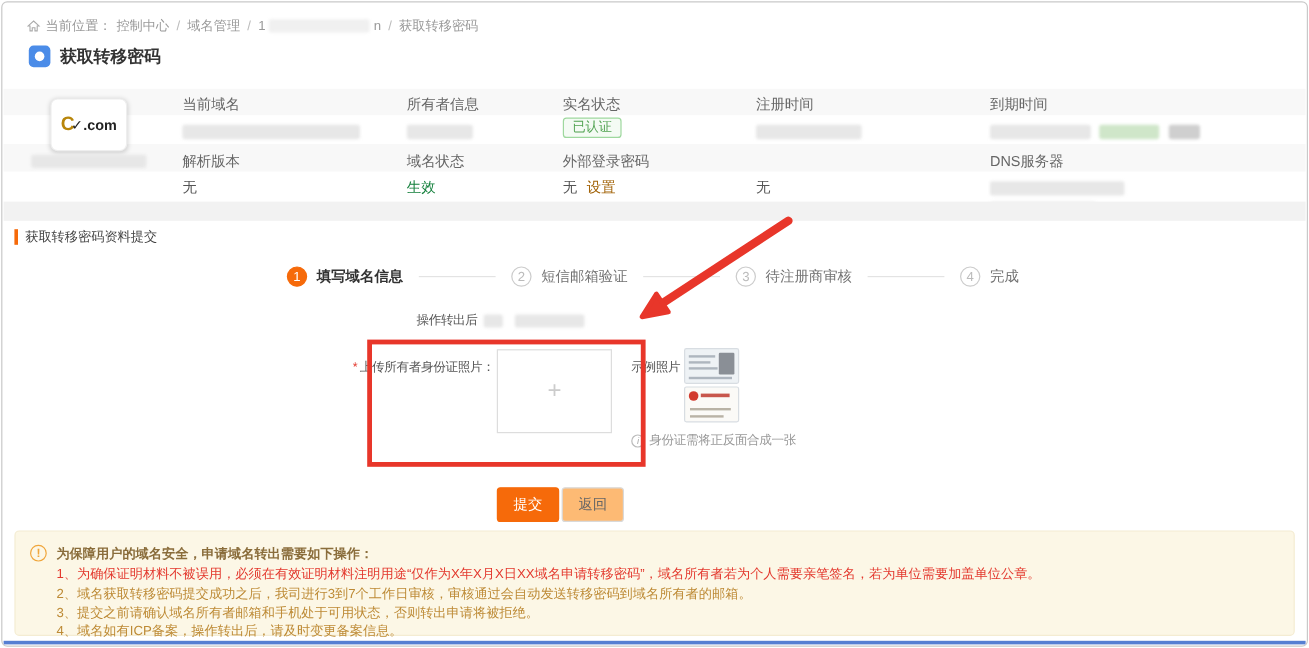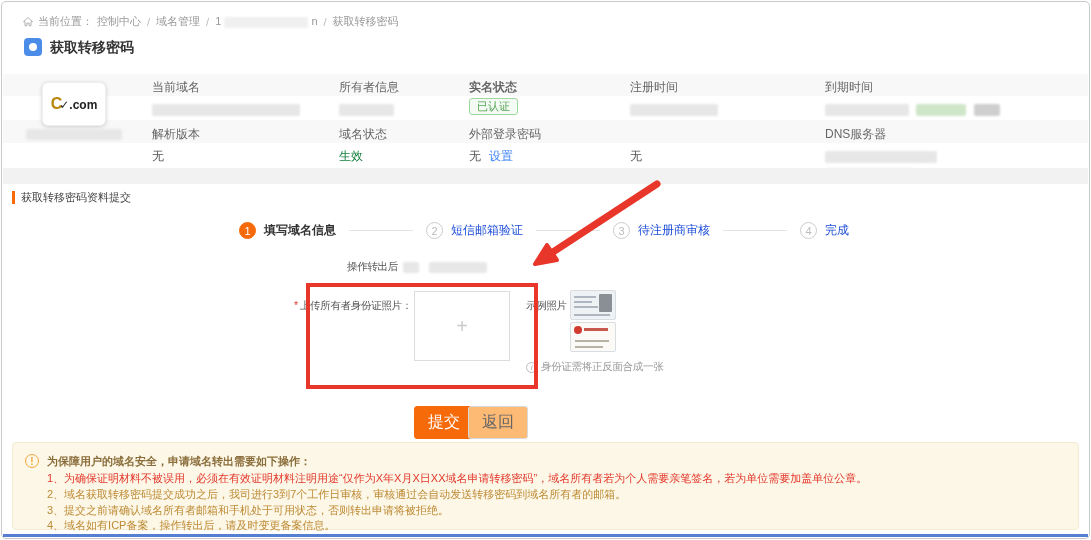--- a/index.html
+++ b/index.html
@@ -24,39 +24,39 @@
   
   .band { position:absolute; left:1px; right:1px; background:#f8f8f8; }
   .cell { position:absolute; font-size:12px; color:#666; white-space:nowrap; }
   .cellv { color:#555; }
   .blur { display:inline-block; height:12px; background:#e7e7e7; border-radius:2px; filter:blur(1.3px); vertical-align:middle; }
   .blur.light { background:#f0f0f0; }
   .blur.greenish { background:#cfe6c9; }
   .blur.dark { background:#cfcfcf; }
   .badge-green { display:inline-block; font-size:11px; color:#52a352; border:1px solid #9ed89e; background:#f4fbf4; border-radius:3px; padding:2px 7px; line-height:1; }
   .green-text { color:#15803d; }
-  .green-link { color:#3b82f6; text-decoration:none; margin-left:8px; cursor:pointer; }
+  .green-link { color:#a16207; text-decoration:none; margin-left:8px; cursor:pointer; }
   .logo-card { left:40px; top:80px; width:64px; height:44px; background:#fff; border:1px solid #eee; border-radius:6px;
                box-shadow:0 1px 4px rgba(0,0,0,.18); text-align:center; line-height:42px; font-weight:bold; }
   .logo-c { color:#b8860b; font-size:16px; }
   .logo-check { color:#222; font-size:12px; margin-left:-3px; }
   .logo-com { color:#222; font-size:12px; }
 
   .gray-band { position:absolute; left:1px; right:1px; top:166px; height:16px; background:#f2f2f2; }
 
   
   .sec-bar { left:10px; top:189px; width:3px; height:13px; background:#f66a0a; }
   .sec-title { left:19px; top:188px; font-size:11px; color:#444; }
 
   
   .steps { left:237px; top:220px; display:flex; align-items:center; }
   .step { display:flex; align-items:center; }
   .step-circle { width:17px; height:17px; border-radius:50%; border:1px solid #ccc; background:#fff; color:#bbb;
                  font-size:11px; display:flex; align-items:center; justify-content:center; }
-  .step-label { font-size:12px; color:#1d4ed8; margin-left:8px; }
+  .step-label { font-size:12px; color:#737373; margin-left:8px; }
   .step.active .step-circle { background:#f66a0a; border-color:#f66a0a; color:#fff; }
   .step.active .step-label { color:#333; font-weight:bold; }
   .step-line { width:64px; height:1px; background:#e3e3e3; margin:0 13px; }
 
   
   .form-text { font-size:10.5px; color:#555; letter-spacing:-0.3px; }
   .owner-row { left:345px; top:258px; }
   .upload-label { left:292px; top:297px; width:116px; text-align:right; }
   .req-star { color:#e3382d; margin-right:2px; }
   .upload-box { left:412px; top:289px; width:96px; height:70px; border:1px solid #ddd; background:#fff;
@@ -68,21 +68,21 @@
   .id-front { left:568px; top:288px; background:#eef2f5; }
   .id-front .photo { position:absolute; right:3px; top:3px; width:13px; height:18px; background:#8a8f96; border-radius:1px; }
   .id-front .ln { position:absolute; left:3px; height:2px; background:#aeb6bf; }
   .id-back { left:568px; top:320px; background:#fbfaf7; }
   .id-back .emblem { position:absolute; left:3px; top:3px; width:8px; height:8px; border-radius:50%; background:#d23b2f; }
   .id-back .t { position:absolute; left:13px; top:5px; width:24px; height:3px; background:#c8574d; }
   .id-back .ln { position:absolute; left:4px; height:2px; background:#b9b3a6; }
   .note-row { left:524px; top:358px; color:#999; display:flex; align-items:center; gap:4px; }
   .info-circle { display:inline-flex; width:11px; height:11px; border:1px solid #bbb; border-radius:50%; color:#aaa;
                  font-size:8px; align-items:center; justify-content:center; font-style:italic; }
-  .btn { position:absolute; top:404px; font-size:16px; border-radius:3px; padding:5px 13px; cursor:pointer; border:1px solid transparent; }
+  .btn { position:absolute; top:404px; font-size:12px; border-radius:3px; padding:5px 13px; cursor:pointer; border:1px solid transparent; }
   .btn-submit { left:412px; background:#f66a0a; color:#fff; border-color:#f66a0a; }
   .btn-back { left:466px; background:#fdba74; color:#666; border-color:#d9d9d9; }
 
   .arrow-svg { left:505px; top:170px; z-index:6; pointer-events:none; }
 
   
   .notice { left:10px; top:440px; width:1067px; height:88px; background:#fcf7e6; border:1px solid #f4ecd2; border-radius:4px; }
   .notice .n-ic { position:absolute; left:12px; top:11px; width:14px; height:14px; border:1px solid #f0a63c; border-radius:50%;
                   color:#f0a63c; font-size:10px; font-weight:bold; display:flex; align-items:center; justify-content:center; }
   .n-title { position:absolute; left:34px; top:11px; font-size:11px; font-weight:bold; color:#8a6d3b; white-space:nowrap; }
@@ -114,21 +114,21 @@
   </div>
 
   <div class="abs title-ic"></div>
   <div class="abs page-title">获取转移密码</div>
 
   <div class="band" style="top:72px;height:22px;"></div>
   <div class="band" style="top:118px;height:23px;"></div>
 
   <div class="cell" style="left:150px;top:77px;">当前域名</div>
   <div class="cell" style="left:337px;top:77px;">所有者信息</div>
-  <div class="cell" style="left:467px;top:77px;font-weight:bold;">实名状态</div>
+  <div class="cell" style="left:467px;top:77px;">实名状态</div>
   <div class="cell" style="left:628px;top:77px;">注册时间</div>
   <div class="cell" style="left:823px;top:77px;">到期时间</div>
 
   <div class="cell" style="left:150px;top:100px;"><span class="blur" style="width:148px;"></span></div>
   <div class="cell" style="left:337px;top:100px;"><span class="blur" style="width:55px;"></span></div>
   <div class="cell" style="left:467px;top:96px;">
     <span class="badge-green">已认证</span>
   </div>
   <div class="cell" style="left:628px;top:100px;"><span class="blur" style="width:88px;"></span></div>
   <div class="cell" style="left:823px;top:100px;">

